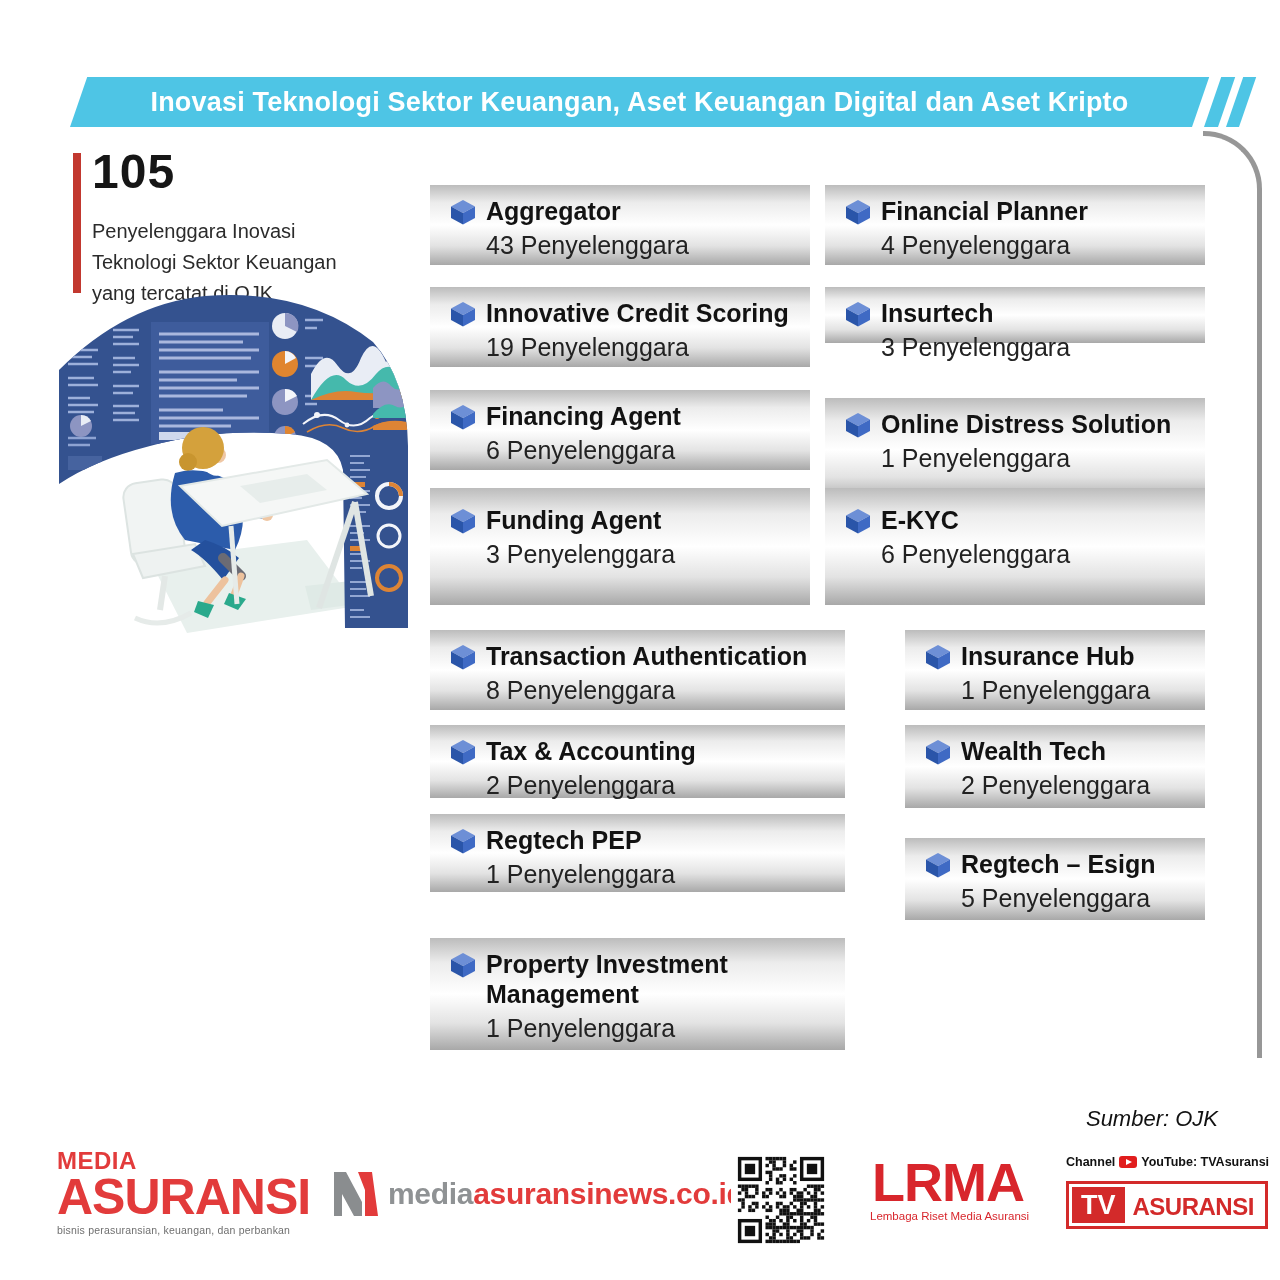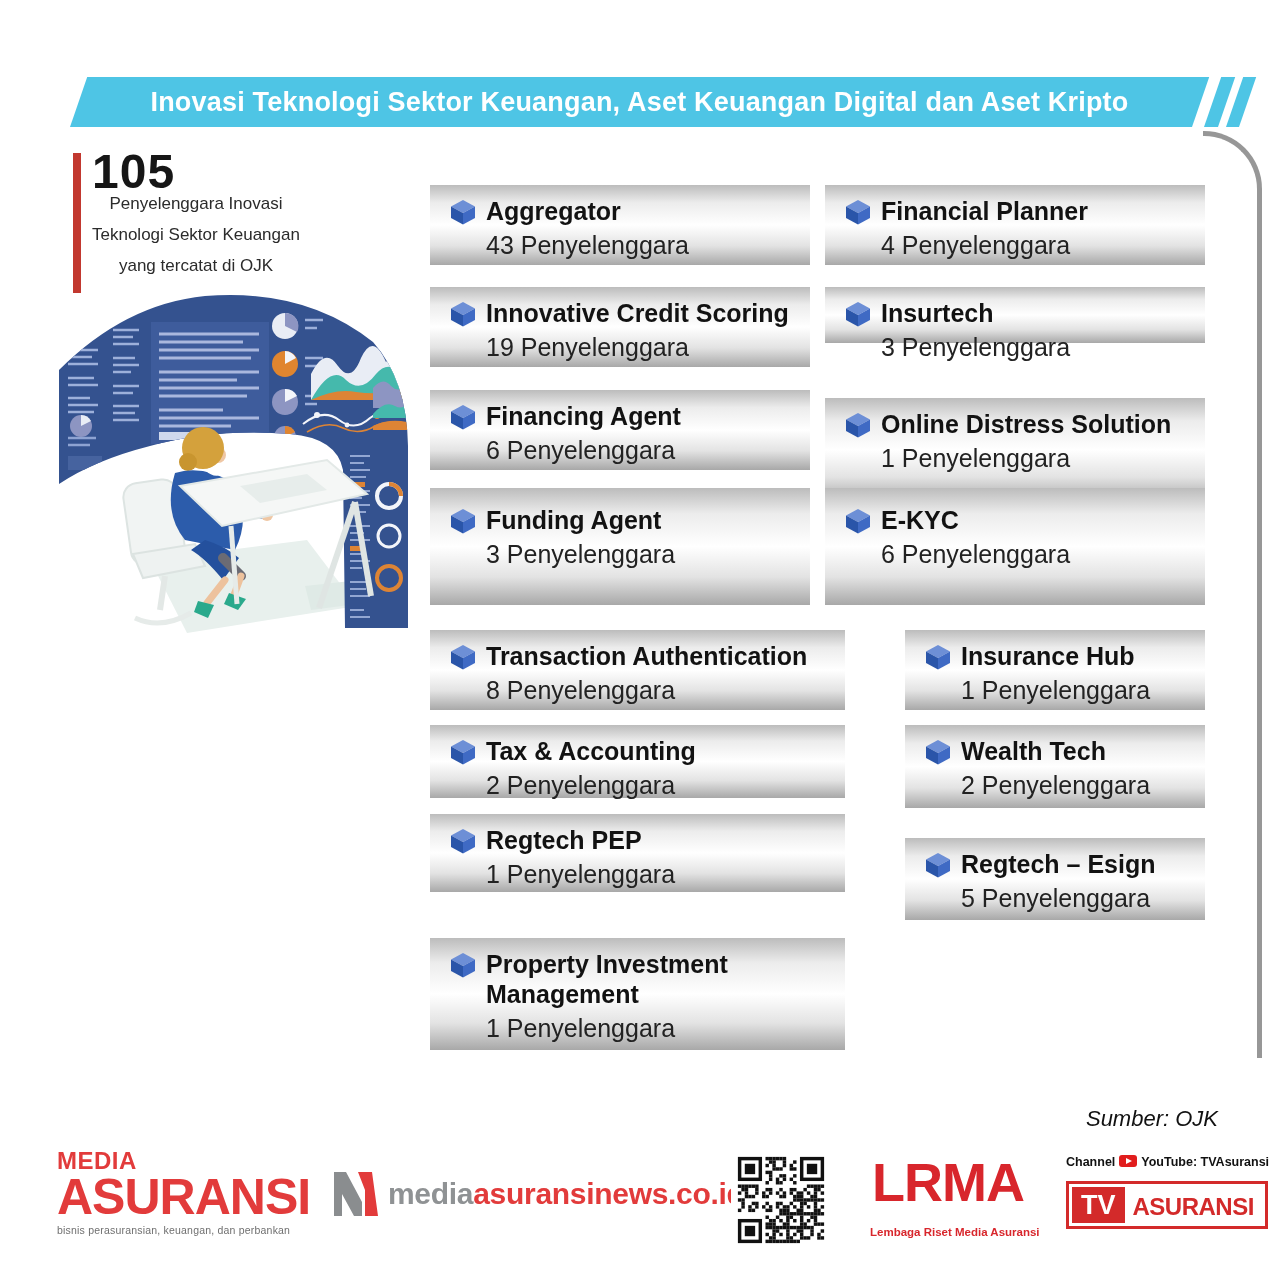--- a/index.html
+++ b/index.html
@@ -27,21 +27,21 @@
   .stripe-2 { left:1226px; width:13px; }
   .curve-line {
     position:absolute; left:1203px; top:131px; width:59px; height:927px;
     border-top:5px solid #979797; border-right:5px solid #979797;
     border-top-right-radius:58px;
   }
 
   
   .stat-bar { position:absolute; left:73px; top:153px; width:8px; height:140px; background:#c2382f; }
   .stat-value { position:absolute; left:92px; top:144px; font-size:48px; font-weight:800; color:#161616; letter-spacing:1px; }
-  .stat-desc { position:absolute; left:92px; top:188px; font-size:17px; color:#2b2b2b; line-height:31px;text-align:center; }
+  .stat-desc { position:absolute; left:92px; top:216px; font-size:20px; color:#2b2b2b; line-height:31px; }
 
   
   .illustration { position:absolute; left:55px; top:288px; width:362px; height:348px; }
 
   
   .card {
     position:absolute;
     background:linear-gradient(180deg,#bcbcbc 0%,#ececec 22%,#ffffff 50%,#e3e3e3 76%,#a8a8a8 100%);
   }
   .card.tall { padding-top:6px; }
@@ -61,24 +61,24 @@
 
   .logo-site { position:absolute; left:332px; top:1170px; display:flex; align-items:center; gap:8px; }
   .logo-site .site-text { font-size:30px; font-weight:700; letter-spacing:-.3px; }
   .site-gray { color:#8f9294; }
   .site-red { color:#e23b3b; }
 
   .qr { position:absolute; left:731px; top:1150px; width:100px; height:100px; }
 
   .logo-lrma { position:absolute; left:870px; top:1156px; width:156px; text-align:center; }
   .logo-lrma .acr { color:#d8262c; font-size:54px; font-weight:800; line-height:52px; letter-spacing:-1px; }
-  .logo-lrma .full { color:#d8262c; font-size:11.5px; font-weight:700; margin-top:18px; white-space:nowrap; }
+  .logo-lrma .full { color:#d8262c; font-size:11.5px; font-weight:400; margin-top:2px; white-space:nowrap; }
 
   .logo-tv { position:absolute; left:1066px; top:1155px; }
-  .tv-channel { font-size:12.5px; font-weight:700; color:#111; display:flex; gap:4px; }
+  .tv-channel { font-size:12.5px; font-weight:700; color:#111; display:flex; align-items:center; gap:4px; }
   .yt-badge { display:inline-block; width:18px; height:12px; background:#e11d1d; border-radius:3px; position:relative; }
   .yt-badge::after { content:""; position:absolute; left:7px; top:3px; border-left:6px solid #fff; border-top:3px solid transparent; border-bottom:3px solid transparent; }
   .tv-box { margin-top:12px; border:3px solid #d32a2a; padding:3px; display:inline-flex; background:#fff; }
   .tv-left { background:#d32a2a; color:#fff; font-size:27px; font-weight:800; padding:3px 9px; line-height:30px; }
   .tv-right { color:#d32a2a; font-size:24px; font-weight:800; padding:6px 8px 3px 8px; letter-spacing:-.5px; line-height:27px; }
 </style>
 </head>
 <body>
 
 <div class="banner">

